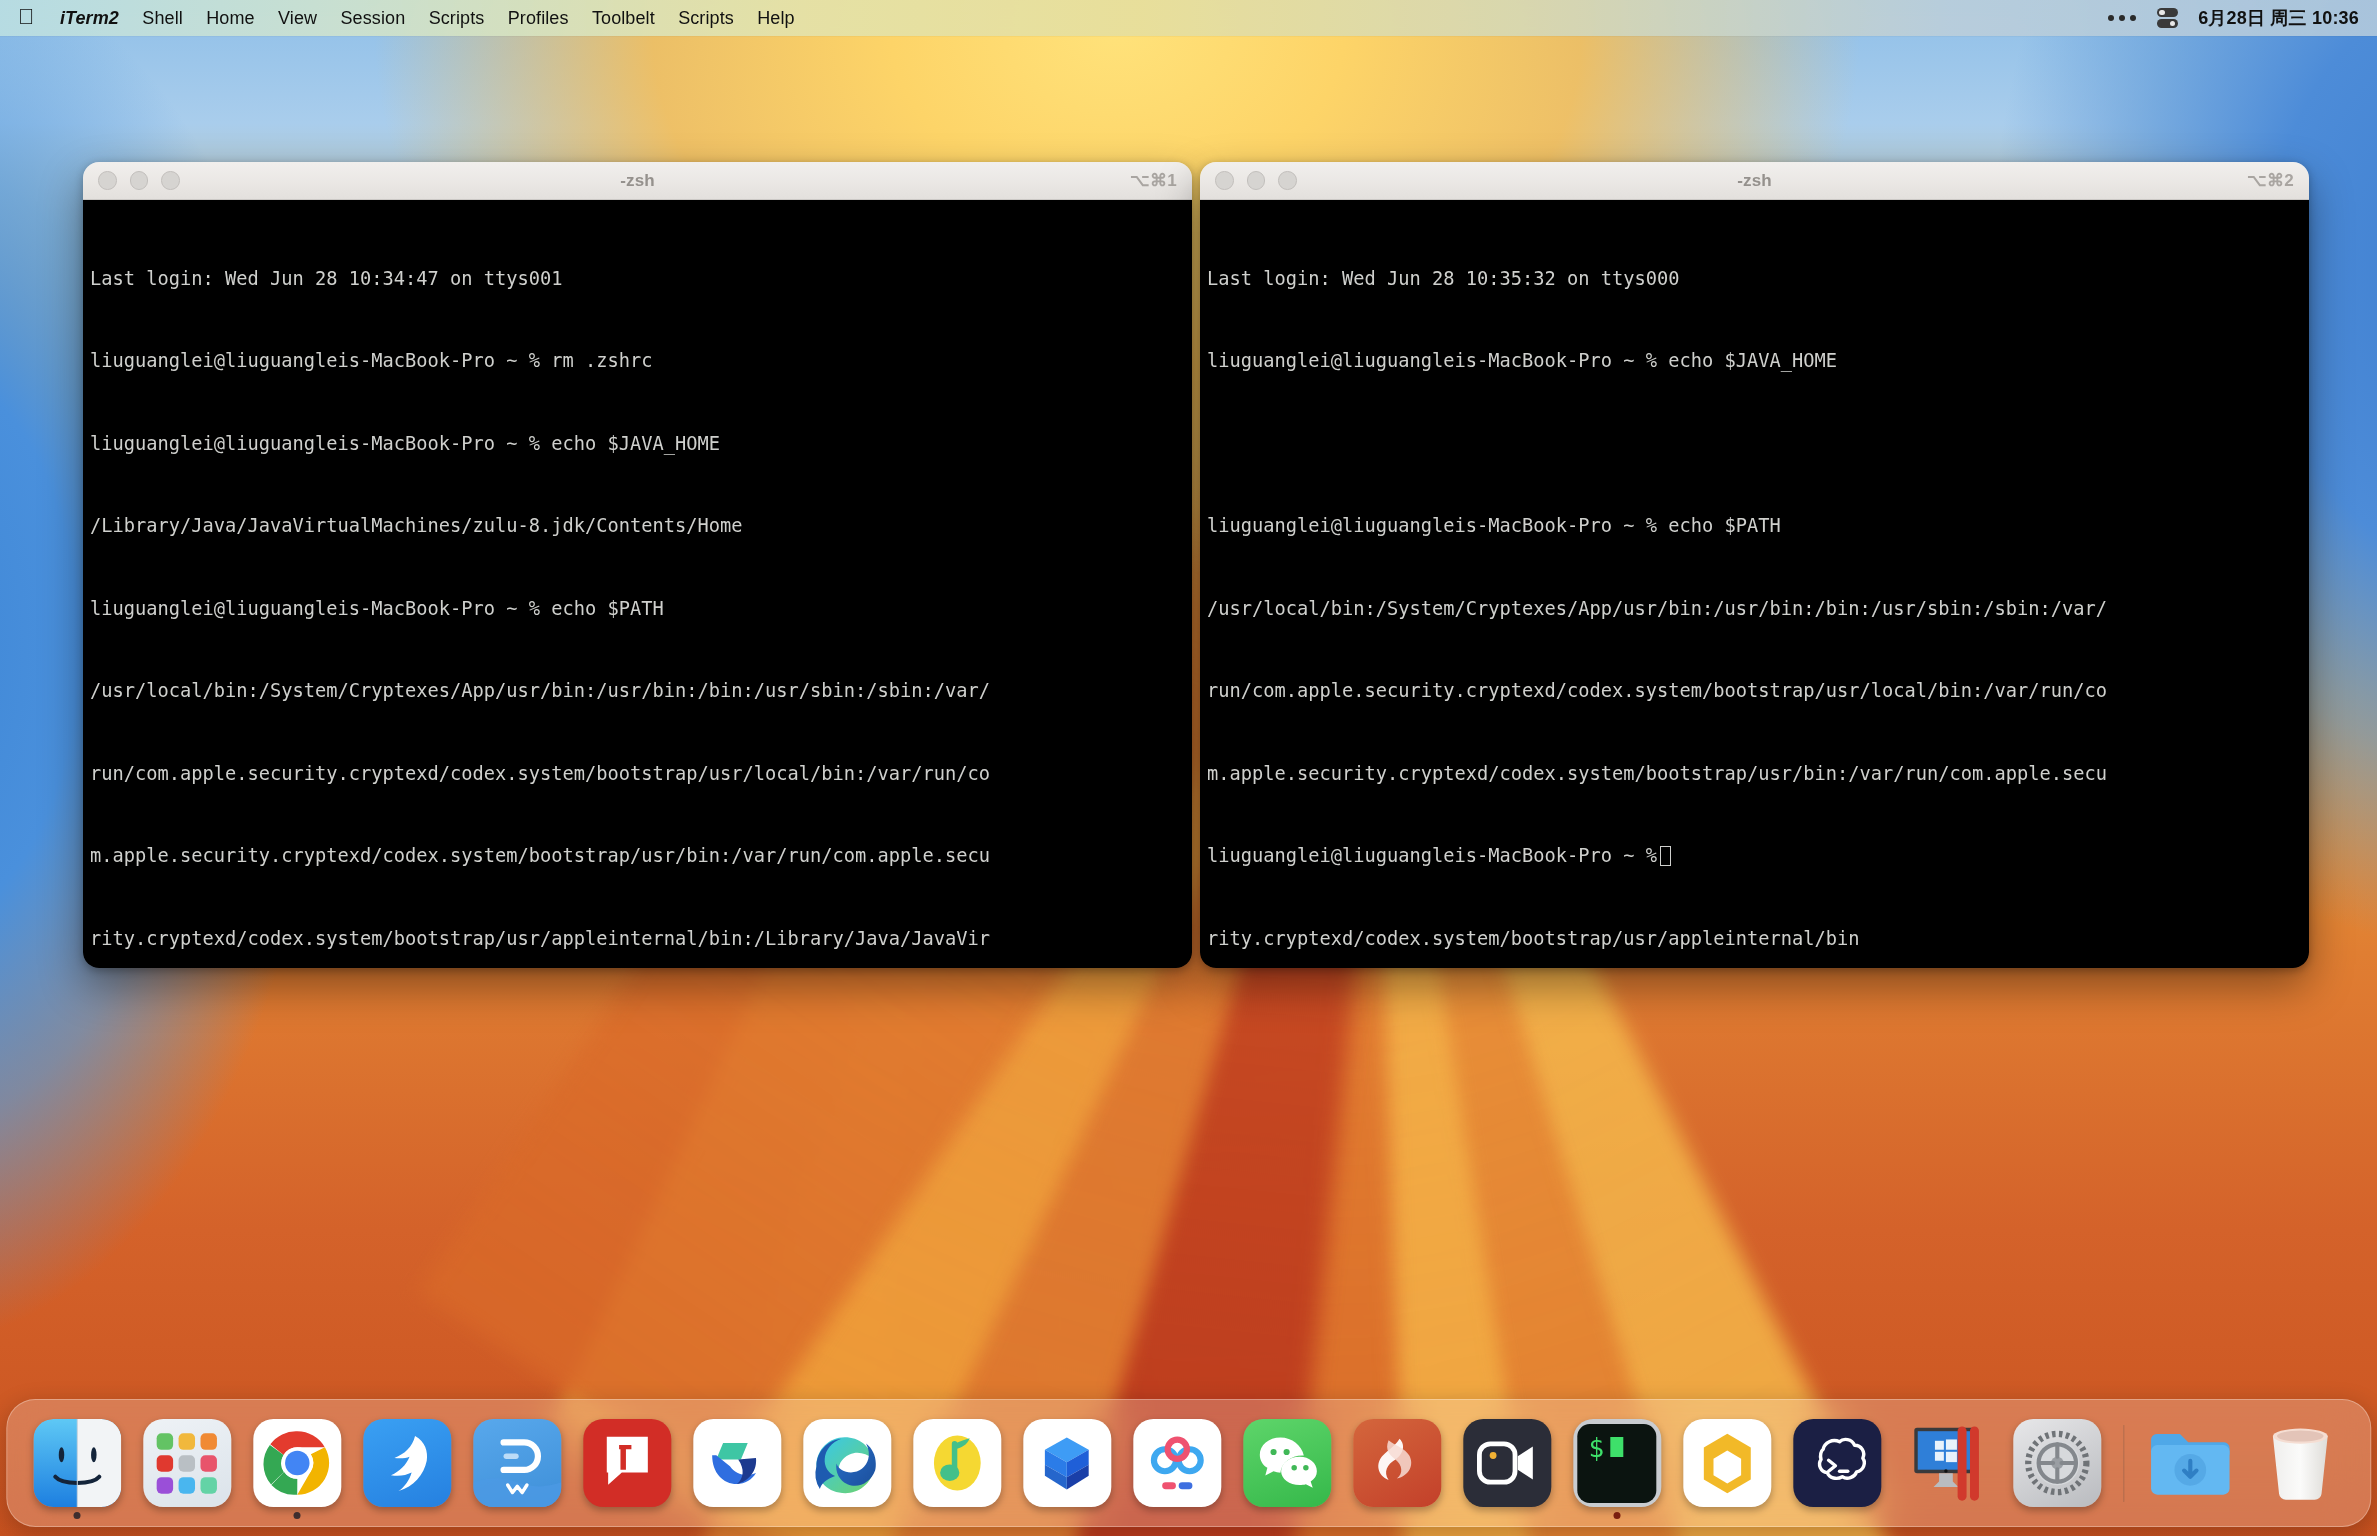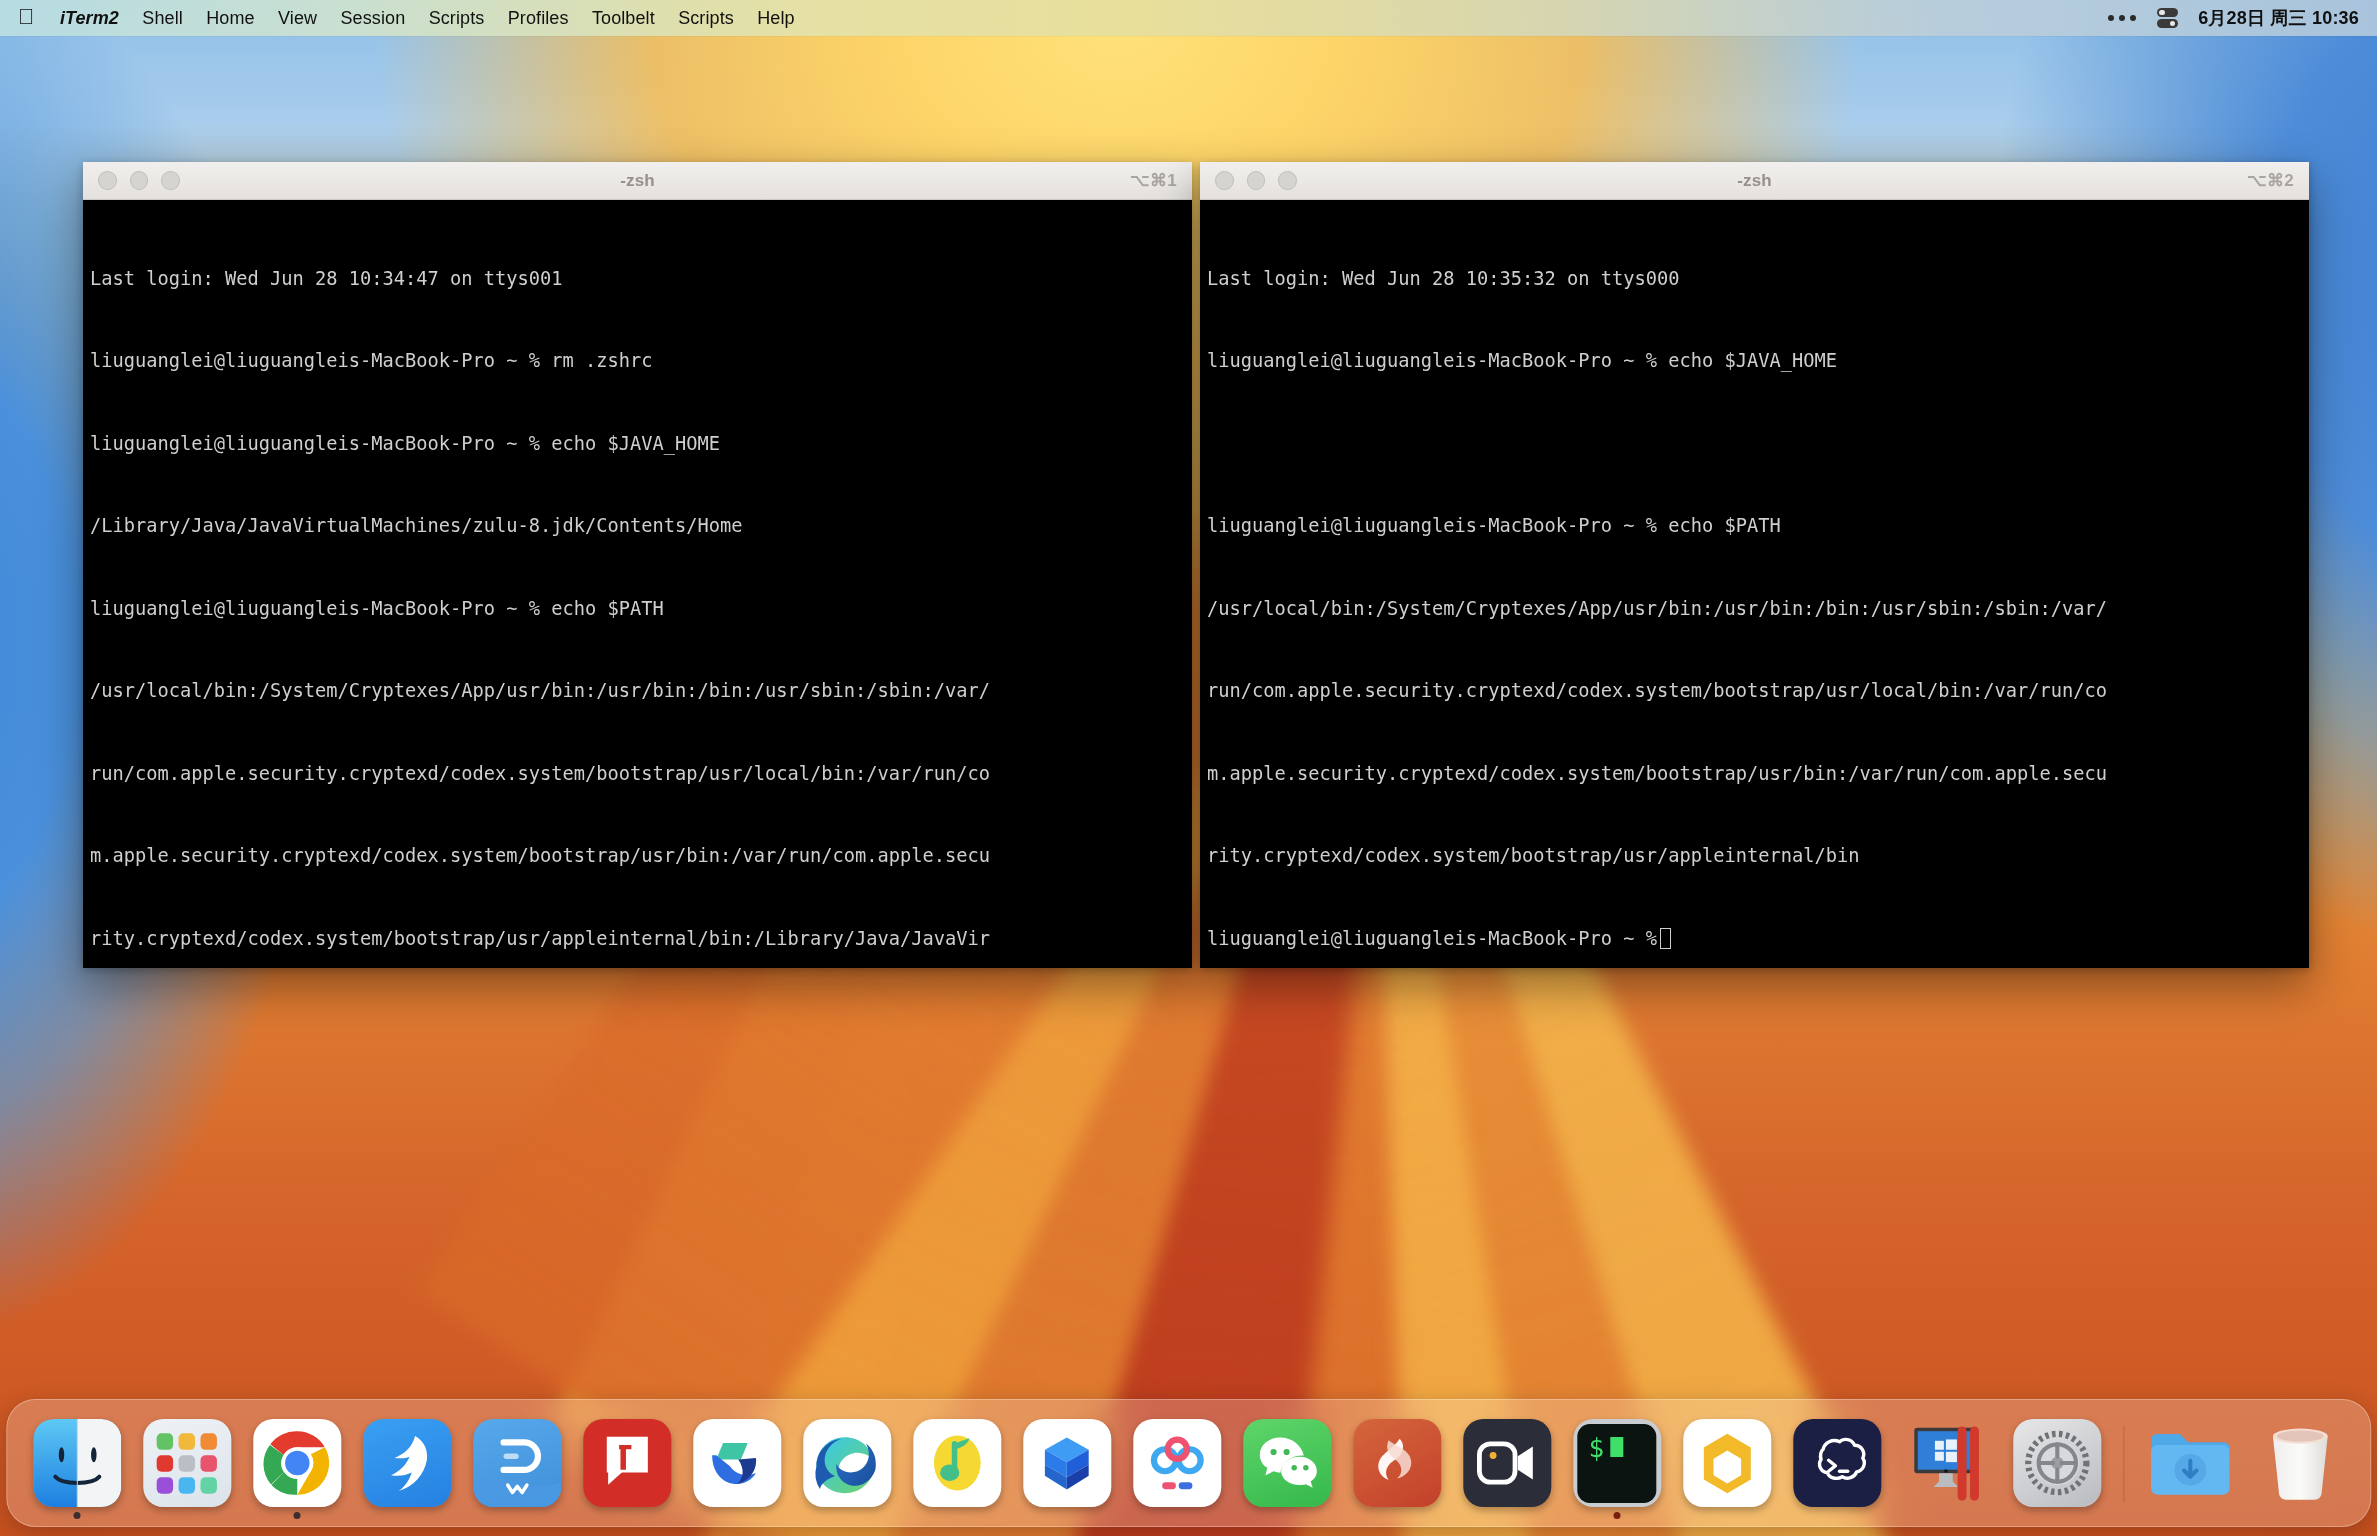--- a/index.html
+++ b/index.html
@@ -76,21 +76,21 @@
   }
   .cc-icon span::after {
     content:""; position:absolute; top:1.7px; width:5.5px; height:5.5px; border-radius:50%; background:#e8e8e8;
   }
   .cc-icon span.a::after { left:2.1px; }
   .cc-icon span.b::after { right:2.1px; }
   .mb-clock { font-size:18px; color:#111; white-space:nowrap; letter-spacing:0.2px;font-weight:bold; }
 
   
   .term-window {
-    position:absolute; border-radius:0; overflow:hidden;
+    position:absolute; border-radius:16px; overflow:hidden;
     box-shadow:0 18px 43px rgba(0,0,0,0.40), 0 2.1px 8.3px rgba(0,0,0,0.26);
     z-index:30;
   }
   .term-titlebar {
     height:38px; width:100%;
     background:linear-gradient(to bottom,#f1efed 0%, #eae7e4 58%, #e3e0dd 100%);
     display:flex; align-items:center; position:relative;
     border-bottom:0.7px solid #cbc8c5;
   }
   .lights { display:flex; gap:13px; padding-left:15px; }
@@ -236,22 +236,22 @@
       <div class="term-shortcut">⌥⌘2</div>
     </div>
     <div class="term-body" style="height:816px;">
       <div class="line">Last login: Wed Jun 28 10:35:32 on ttys000</div>
       <div class="line">liuguanglei@liuguangleis-MacBook-Pro ~ % echo $JAVA_HOME</div>
       <div class="line">&nbsp;</div>
       <div class="line">liuguanglei@liuguangleis-MacBook-Pro ~ % echo $PATH</div>
       <div class="line">/usr/local/bin:/System/Cryptexes/App/usr/bin:/usr/bin:/bin:/usr/sbin:/sbin:/var/</div>
       <div class="line">run/com.apple.security.cryptexd/codex.system/bootstrap/usr/local/bin:/var/run/co</div>
       <div class="line">m.apple.security.cryptexd/codex.system/bootstrap/usr/bin:/var/run/com.apple.secu</div>
+      <div class="line"><span>liuguanglei@liuguangleis-MacBook-Pro ~ %</span><span class="cursor-block"></span></div>
       <div class="line">rity.cryptexd/codex.system/bootstrap/usr/appleinternal/bin</div>
-      <div class="line"><span>liuguanglei@liuguangleis-MacBook-Pro ~ %</span><span class="cursor-block"></span></div>
     </div>
   </div>
 
   <div id="dock">
 
     <div class="dock-slot">
       <div class="dock-icon">
         <svg width="88" height="88" viewBox="0 0 128 128">
           <defs>
               <linearGradient id="fdL" x1="0" y1="0" x2="0" y2="1">

